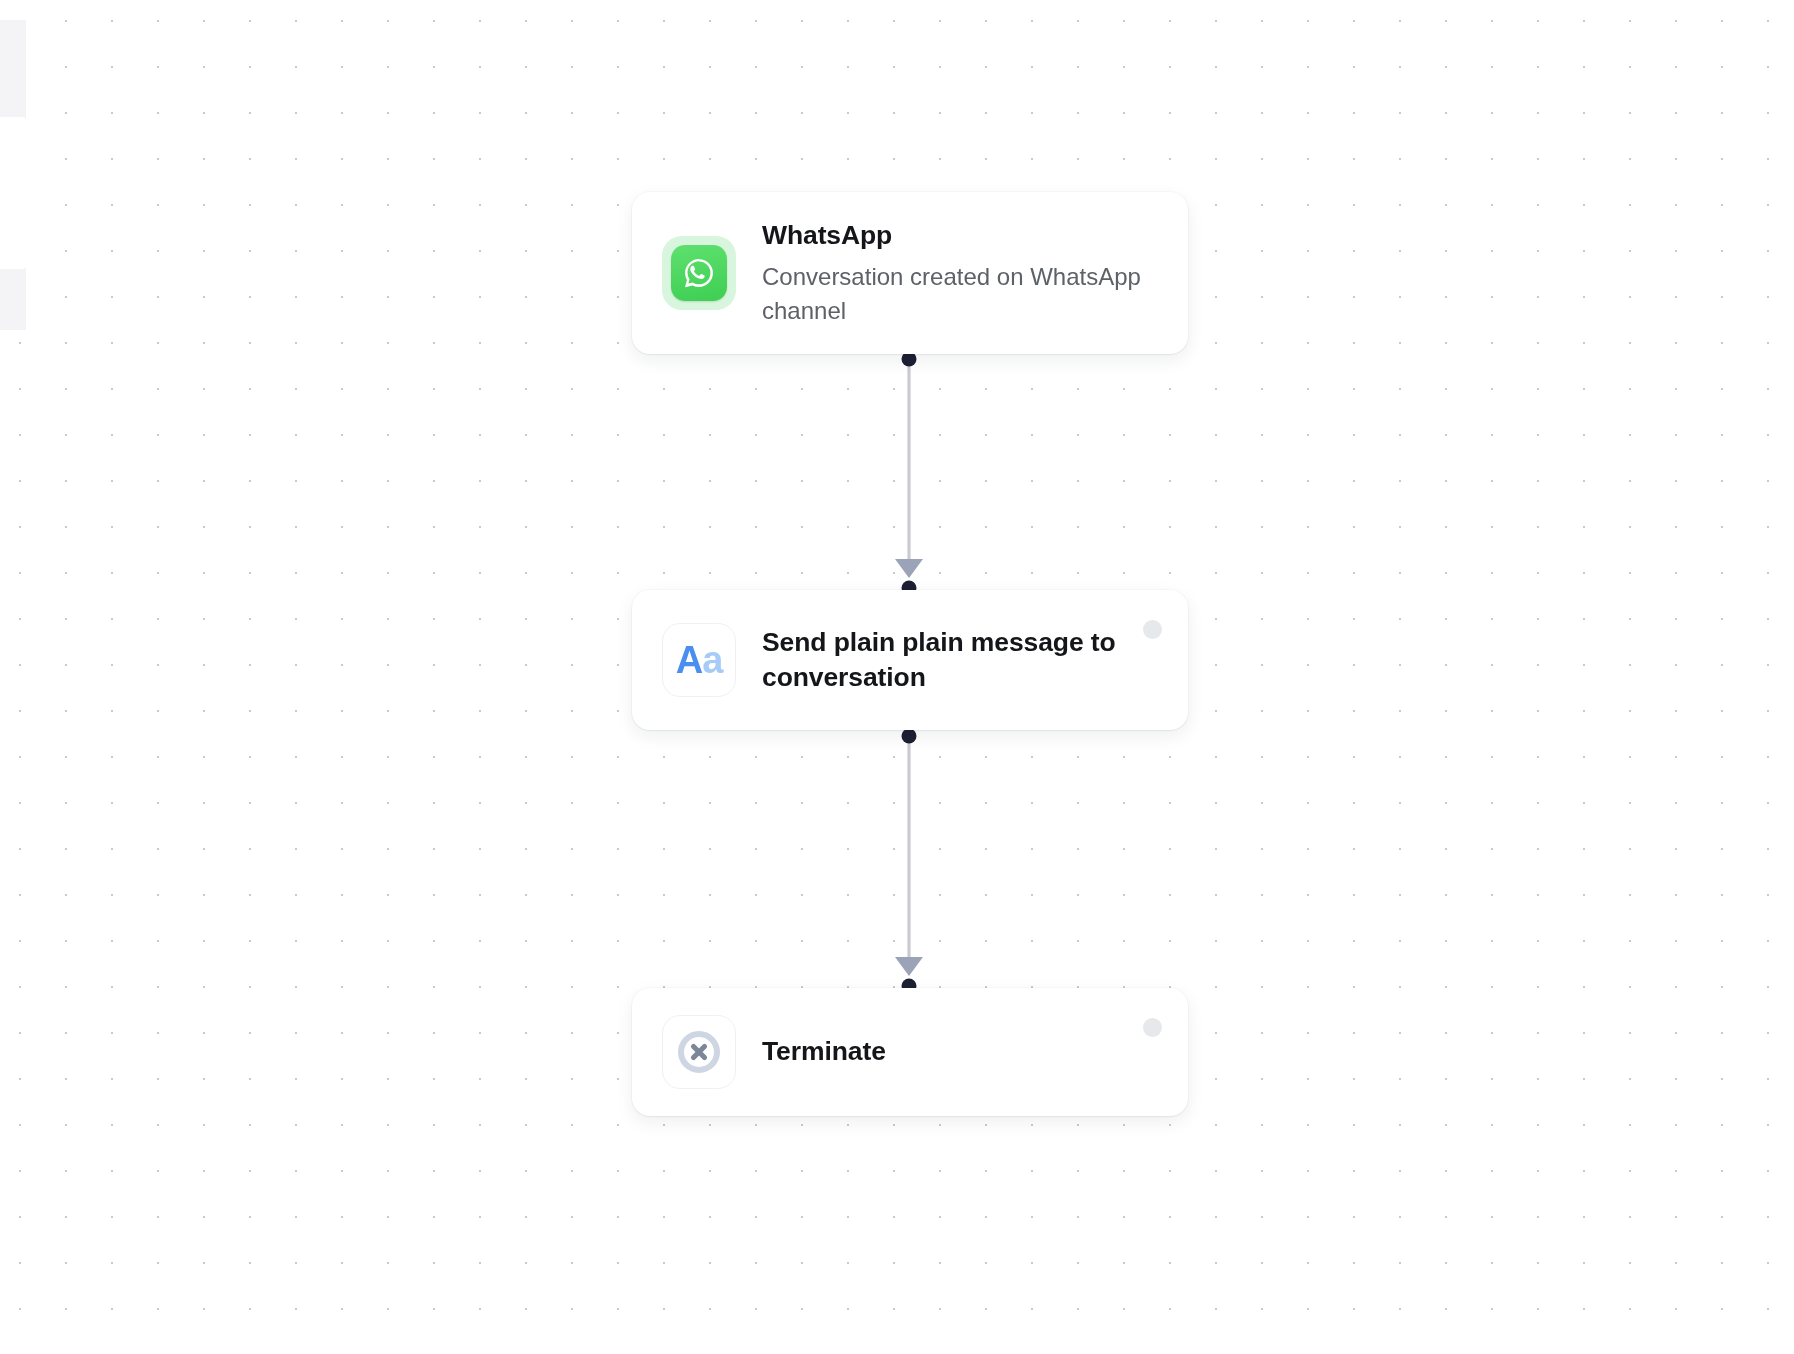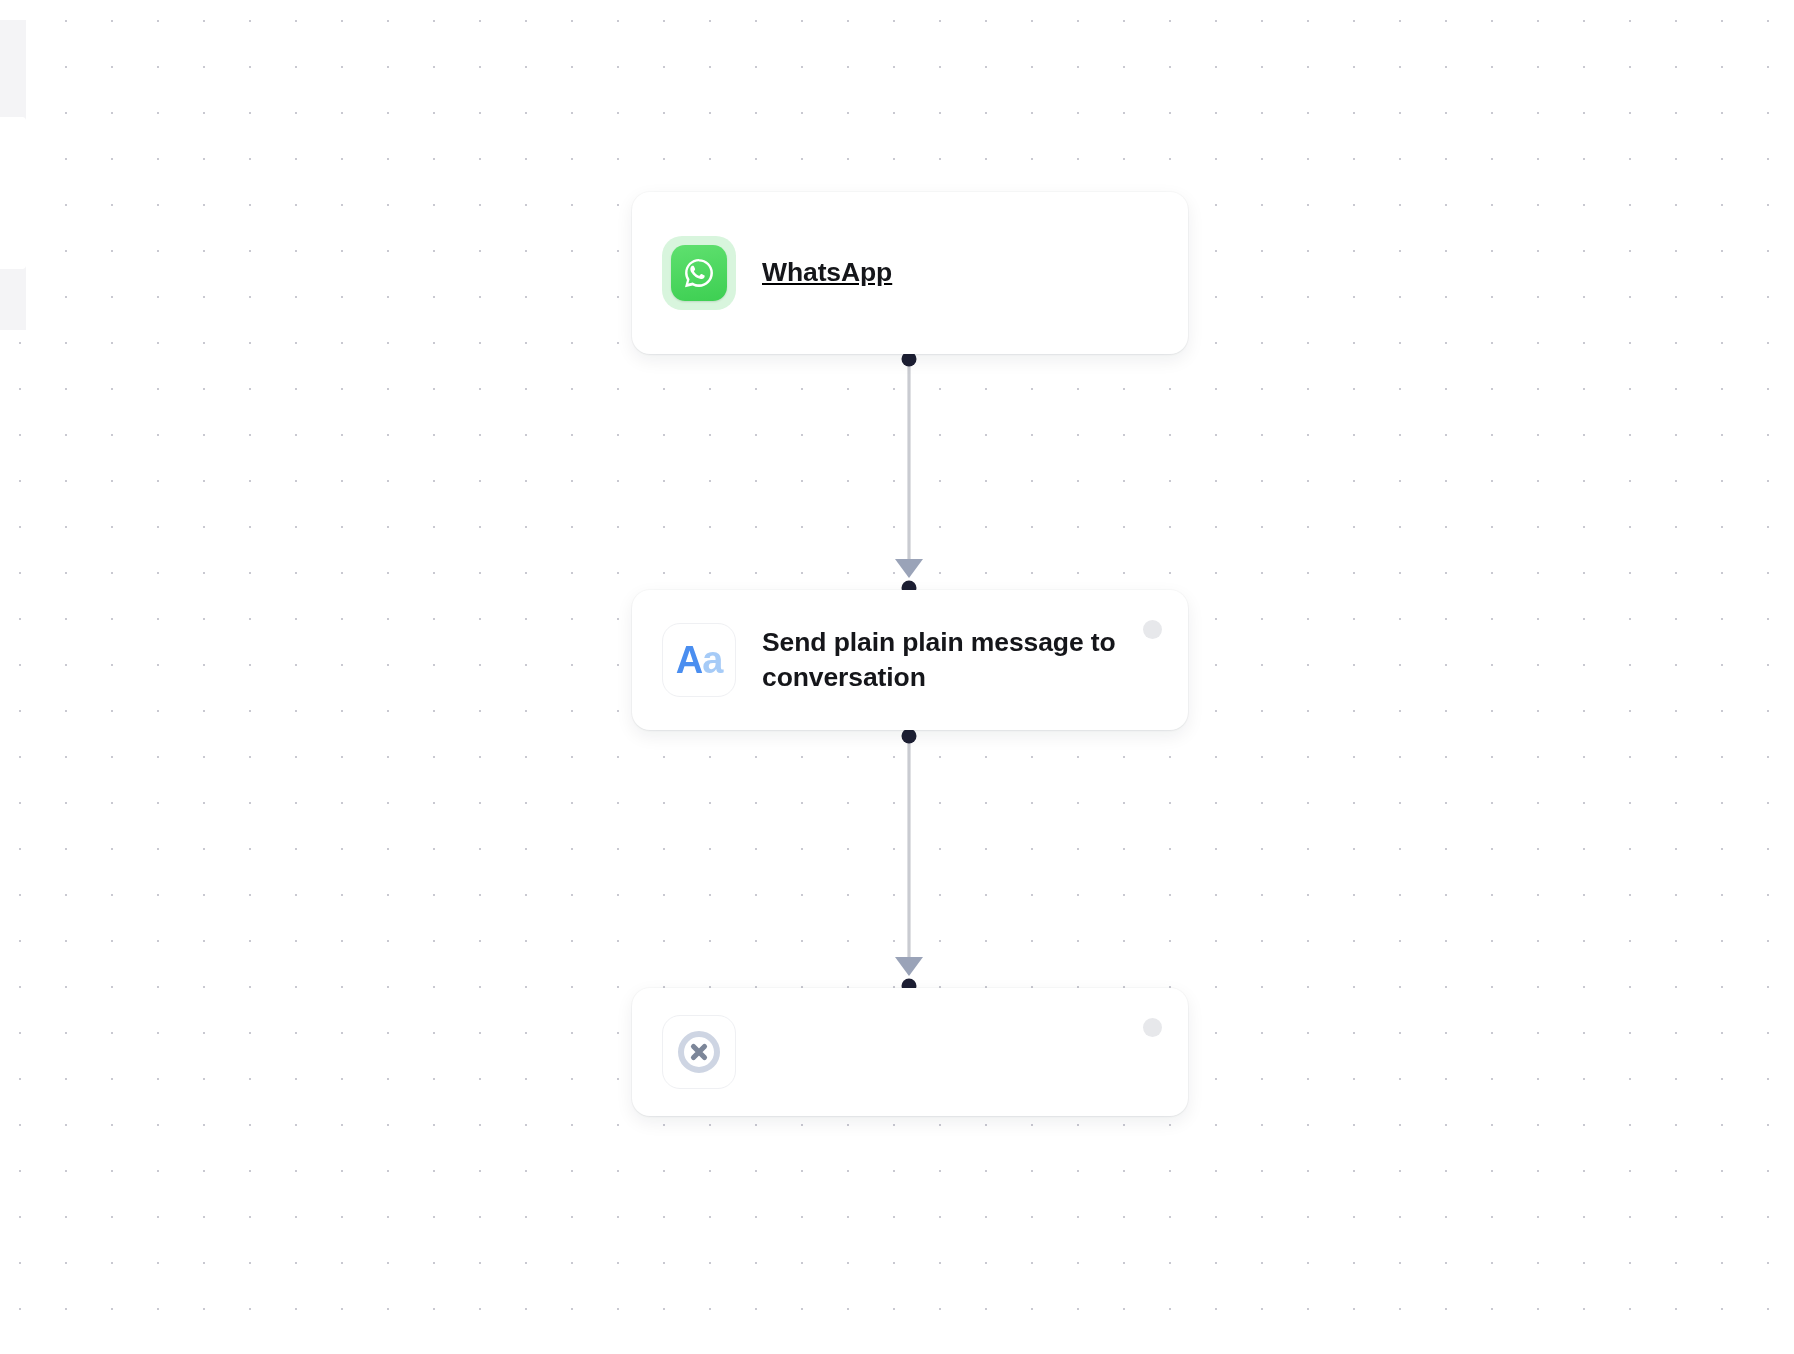--- a/index.html
+++ b/index.html
@@ -115,21 +115,20 @@
     border-radius: 50%;
     background: #e7e8eb;
   }
 
   
   #node-whatsapp {
     left: 632px;
     top: 192px;
     width: 556px;
     height: 162px;
-    text-decoration: underline;
   }
   .wa-outer {
     width: 74px;
     height: 74px;
     border-radius: 20px;
     background: #d8f5dd;
     display: flex;
     align-items: center;
     justify-content: center;
   }
@@ -218,20 +217,21 @@
       <div class="wa-inner">
         <svg width="38" height="38" viewBox="0 0 32 32" aria-hidden="true">
           <path fill="#ffffff" d="M16.02 4.2c-6.48 0-11.74 5.26-11.74 11.74 0 2.07.54 4.09 1.57 5.87L4.2 28.1l6.46-1.6a11.7 11.7 0 0 0 5.36 1.31h.01c6.47 0 11.73-5.26 11.73-11.74 0-3.13-1.22-6.08-3.43-8.3a11.66 11.66 0 0 0-8.31-3.44zm0 2.1c2.56 0 4.97 1 6.78 2.81a9.54 9.54 0 0 1 2.81 6.8c0 5.3-4.3 9.62-9.6 9.62-1.74 0-3.45-.47-4.94-1.36l-.36-.21-3.67.91.98-3.58-.23-.37a9.53 9.53 0 0 1-1.47-5.1c0-5.3 4.32-9.61 9.63-9.61z"></path>
           <path fill="#ffffff" d="M11.75 10.43c-.22-.5-.46-.51-.67-.52l-.57-.01c-.2 0-.52.07-.79.37-.27.3-1.04 1.01-1.04 2.47s1.07 2.87 1.22 3.07c.15.2 2.06 3.3 5.1 4.5 2.52.99 3.03.79 3.58.74.55-.05 1.77-.72 2.02-1.42.25-.7.25-1.3.18-1.42-.08-.13-.28-.2-.58-.35-.3-.15-1.77-.87-2.04-.97-.27-.1-.47-.15-.67.15-.2.3-.77.97-.95 1.17-.17.2-.35.22-.65.07-.3-.15-1.26-.46-2.4-1.48-.89-.79-1.49-1.77-1.66-2.07-.17-.3-.02-.46.13-.61.13-.14.3-.35.45-.52.15-.18.2-.3.3-.5.1-.2.05-.38-.03-.53-.07-.15-.65-1.62-.93-2.21z"></path>
         </svg>
       </div>
     </div>
   </div>
   <div class="node-text">
     <div class="node-title">WhatsApp</div>
+    <div class="node-subtitle">Conversation created on WhatsApp channel</div>
   </div>
 </div>
 
 <div id="node-sendtext" class="node">
   <div class="node-status-dot"></div>
   <div class="node-icon-wrap">
     <div class="aa-box">
       <span class="aa-cap">A</span>
         <span class="aa-low">a</span>
     </div>
@@ -244,13 +244,16 @@
 <div id="node-terminate" class="node">
   <div class="node-status-dot"></div>
   <div class="node-icon-wrap">
     <div class="term-box">
       <svg width="50" height="50" viewBox="0 0 50 50" aria-hidden="true">
         <circle cx="25" cy="25" r="18" fill="none" stroke="#ced5e3" stroke-width="6"></circle>
         <path d="M19.5 19.5 L30.5 30.5 M30.5 19.5 L19.5 30.5" stroke="#7c8699" stroke-width="5.2" stroke-linecap="round"></path>
       </svg>
     </div>
   </div>
+  <div class="node-text">
+    <div class="node-title">Terminate</div>
+  </div>
 </div>
 
 </body></html>

